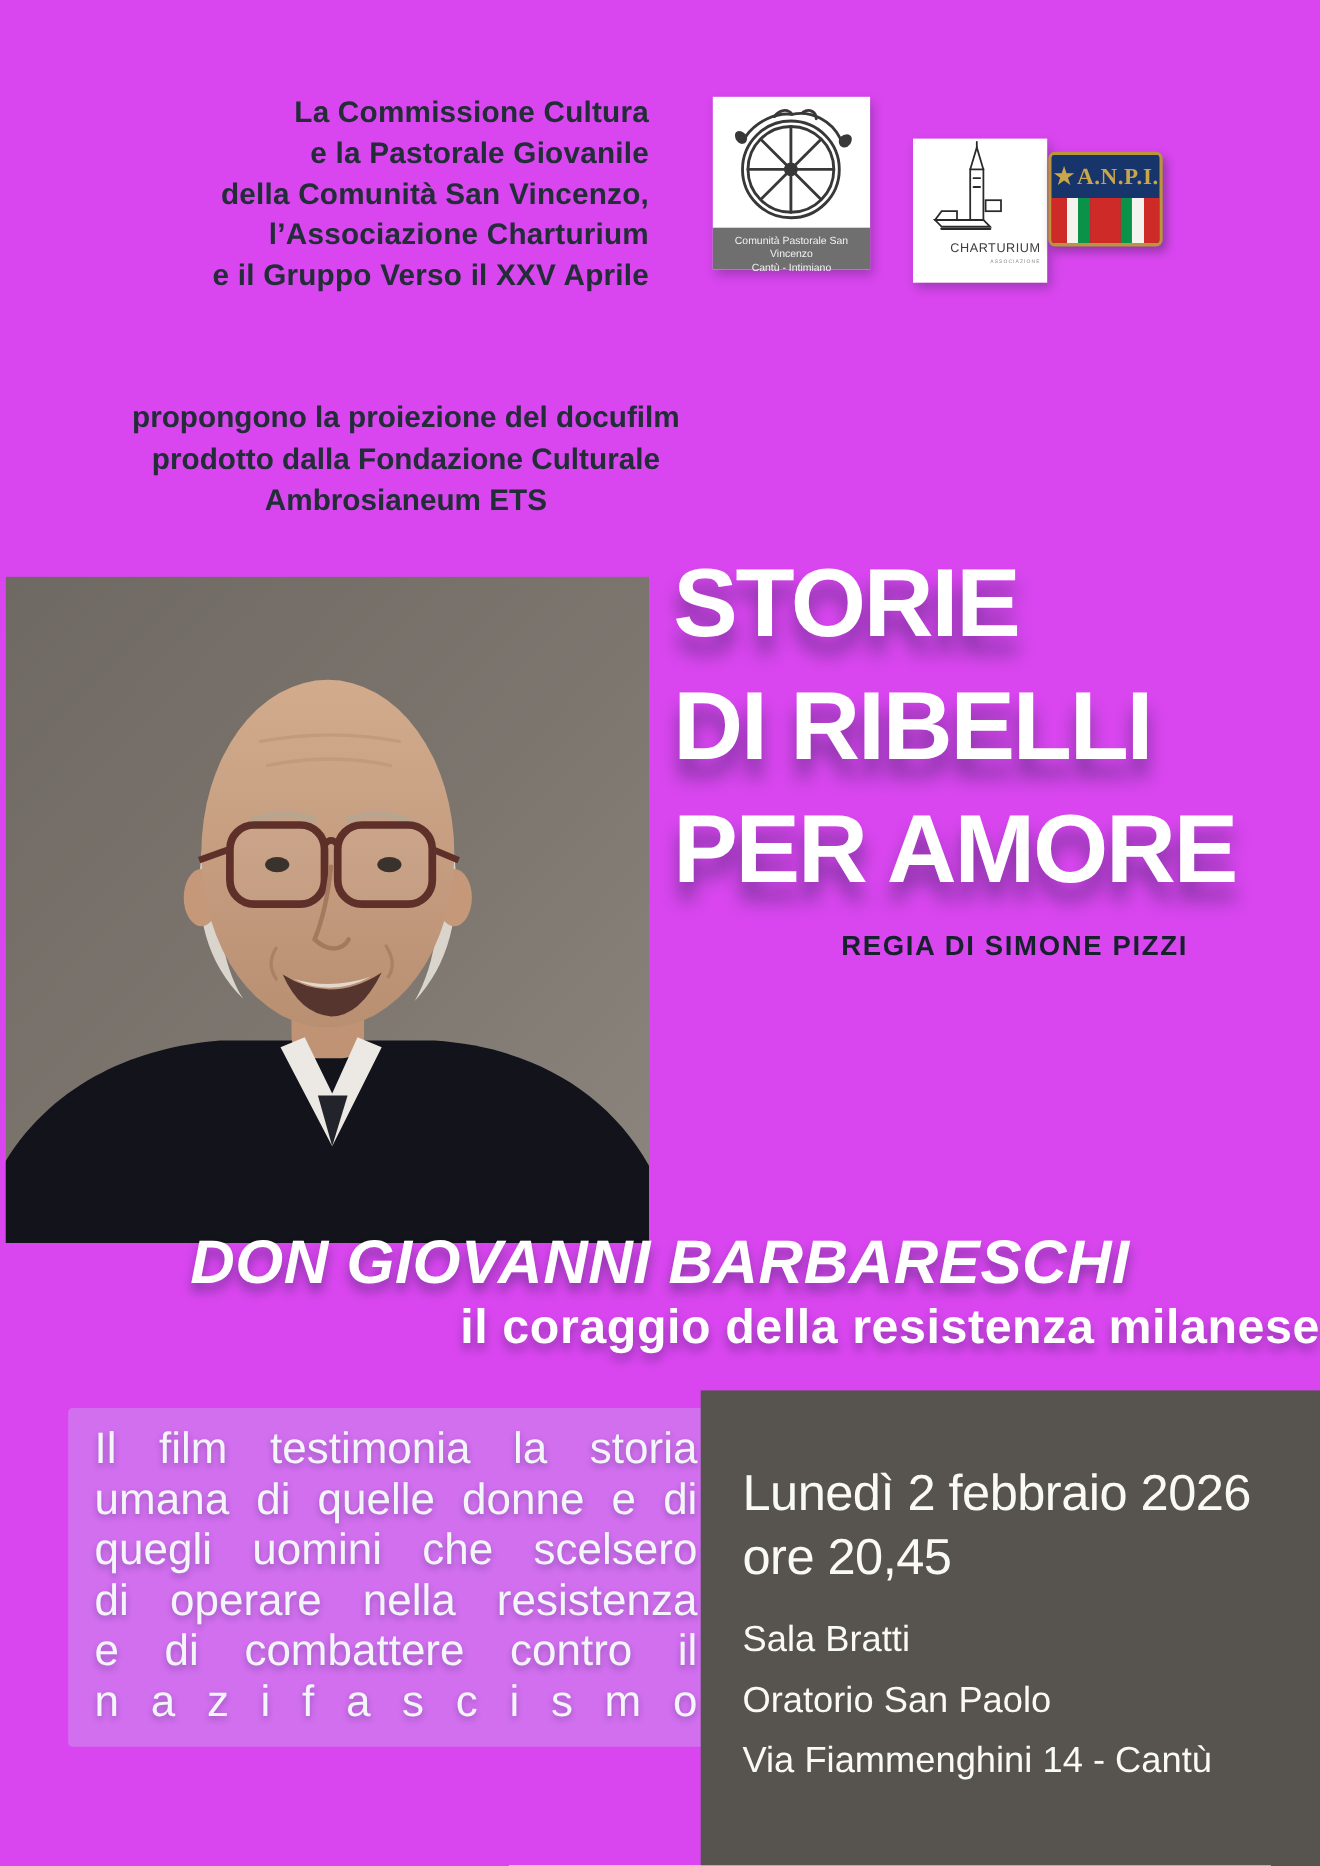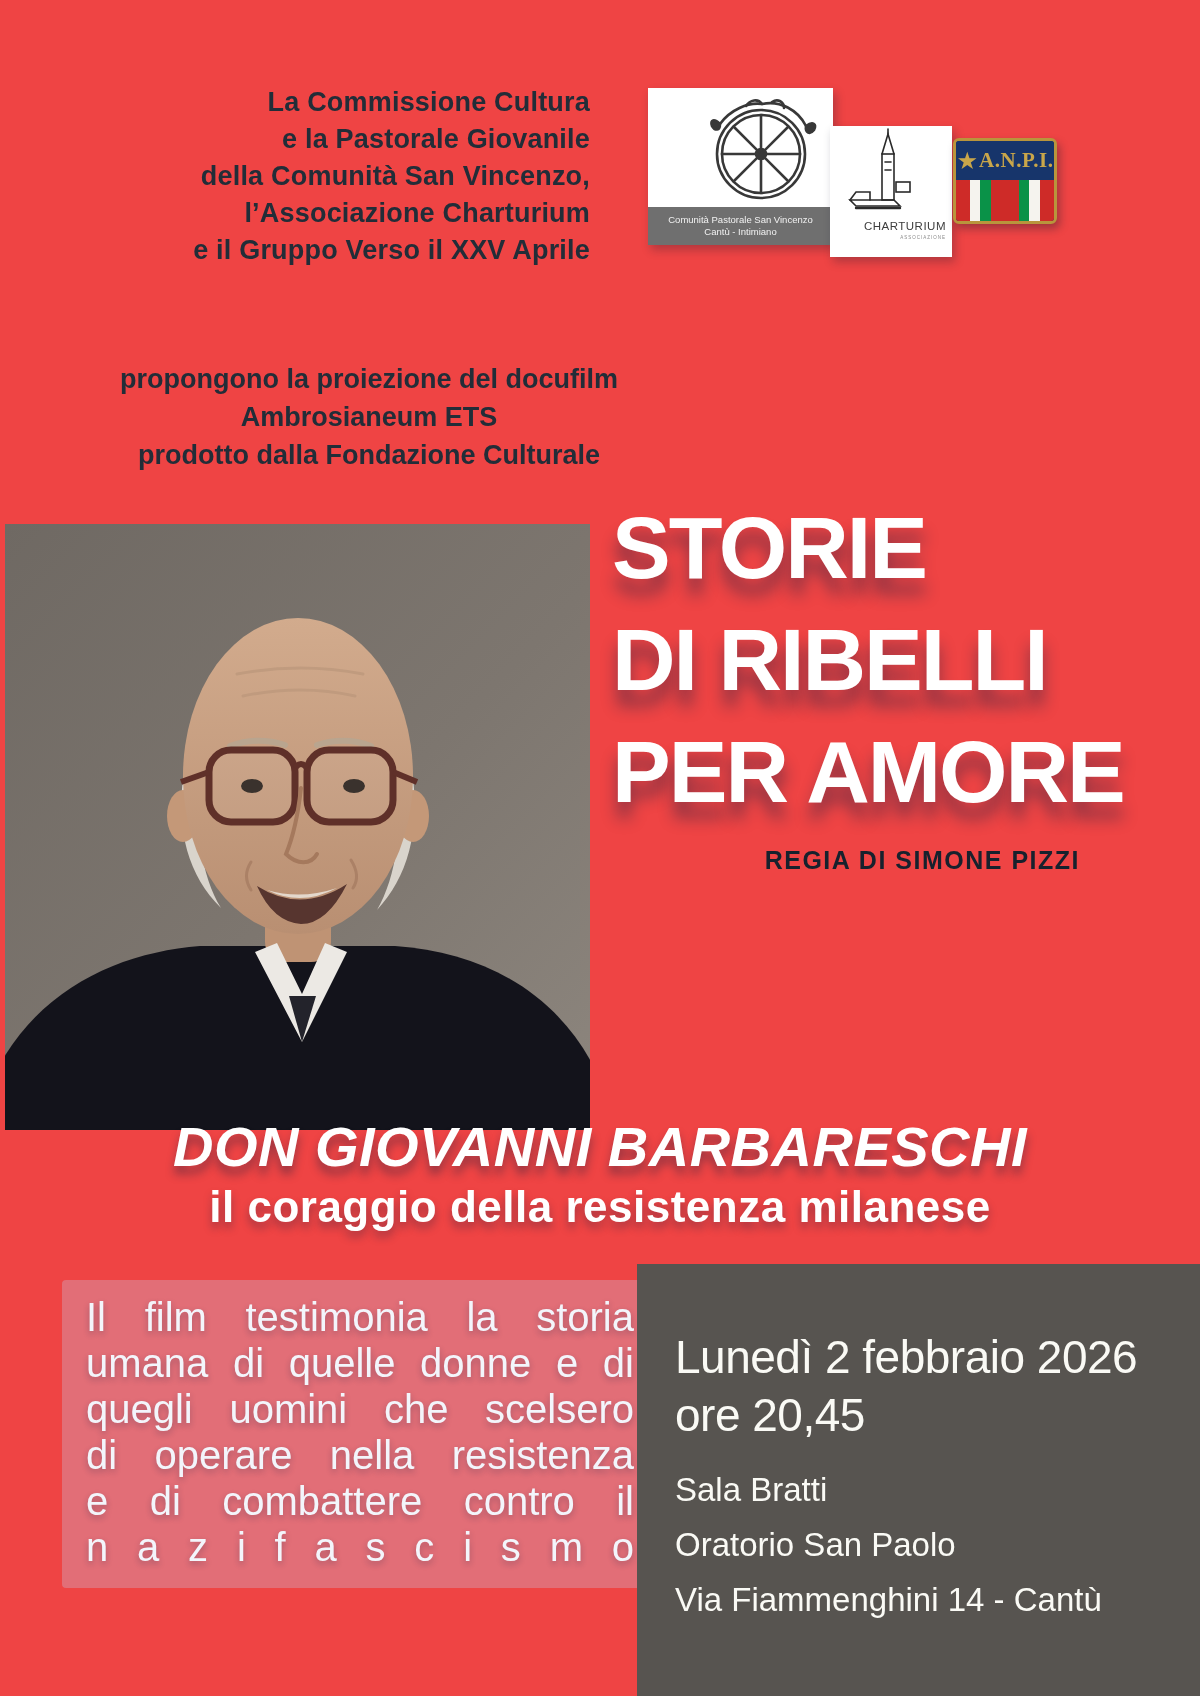--- a/index.html
+++ b/index.html
@@ -1,32 +1,32 @@
 <!DOCTYPE html>
 <html><head>
 <meta charset="utf-8">
 <style>
   html,body{margin:0;padding:0;background:#fff;}
   .poster{
     position:relative;
     width:1200px;height:1696px;
-    background:#ef4444;
+    background:#d946ef;
     overflow:hidden;
     font-family:"Liberation Sans",sans-serif;
   }
   
   .credits{
     position:absolute;top:84px;right:610px;
     text-align:right;
     font-size:27px;font-weight:bold;line-height:37px;
     color:#222d38;letter-spacing:.2px;white-space:nowrap;
   }
   
   .logo-card{position:absolute;background:#fff;box-shadow:3px 5px 9px rgba(20,25,45,.28);}
-  .logo-cpsv{left:648px;top:88px;width:143px;height:157px;padding-left:42px;}
+  .logo-cpsv{left:648px;top:88px;width:143px;height:157px;}
   .logo-cpsv .art{position:relative;width:100%;height:119px;}
   .logo-cpsv .band{
     position:absolute;left:0;bottom:0;width:100%;height:38px;
     background:#6f6f6f;color:#f2f2f2;text-align:center;
     font-size:9.5px;line-height:12px;padding-top:7px;box-sizing:border-box;
   }
   .logo-chart{left:830px;top:126px;width:122px;height:131px;}
   .logo-chart .label{
     position:absolute;right:6px;bottom:14px;
     font-size:11.5px;letter-spacing:.5px;color:#3d3d3d;text-align:right;line-height:11px;
@@ -73,21 +73,21 @@
     color:#17212d;white-space:nowrap;
   }
   
   .name{
     position:absolute;left:0;top:1114px;width:1200px;
     text-align:center;font-size:56px;font-weight:700;letter-spacing:.5px;
     color:#fff;text-shadow:0 8px 10px rgba(20,30,60,.4);white-space:nowrap;font-style:italic;
   }
   .subtitle{
     position:absolute;left:0;top:1182px;width:1200px;
-    text-align:center;font-size:44px;font-weight:700;letter-spacing:.5px;
+    text-align:right;font-size:44px;font-weight:700;letter-spacing:.5px;
     color:#fff;text-shadow:0 6px 9px rgba(20,30,60,.35);white-space:nowrap;
   }
   
   .synopsis{
     position:absolute;left:18px;top:1280px;width:596px;
     background:rgba(197,209,238,.30);border-radius:4px;
     padding:14px 24px 18px 24px;box-sizing:border-box;margin-left:44px;
   }
   .syn-line{
     font-size:40px;line-height:46px;color:#f3f5fb;font-weight:400;
@@ -172,22 +172,22 @@
       <div class="st-g1"></div>
       <div class="st-R"></div>
       <div class="st-g2"></div>
       <div class="st-w2"></div>
       <div class="st-r2"></div>
     </div>
   </div>
 
   <div class="presents">
     <div>propongono la proiezione del docufilm</div>
+    <div>prodotto dalla Fondazione Culturale</div>
     <div>Ambrosianeum ETS</div>
-    <div>prodotto dalla Fondazione Culturale</div>
   </div>
 
   <div class="photo">
     <svg width="585" height="606" viewBox="0 0 585 606">
       <defs>
         <linearGradient id="pbg" x1="0" y1="0" x2="1" y2="1">
           <stop offset="0" stop-color="#6f6963"></stop>
           <stop offset="0.55" stop-color="#7d766f"></stop>
           <stop offset="1" stop-color="#8d867e"></stop>
         </linearGradient>

